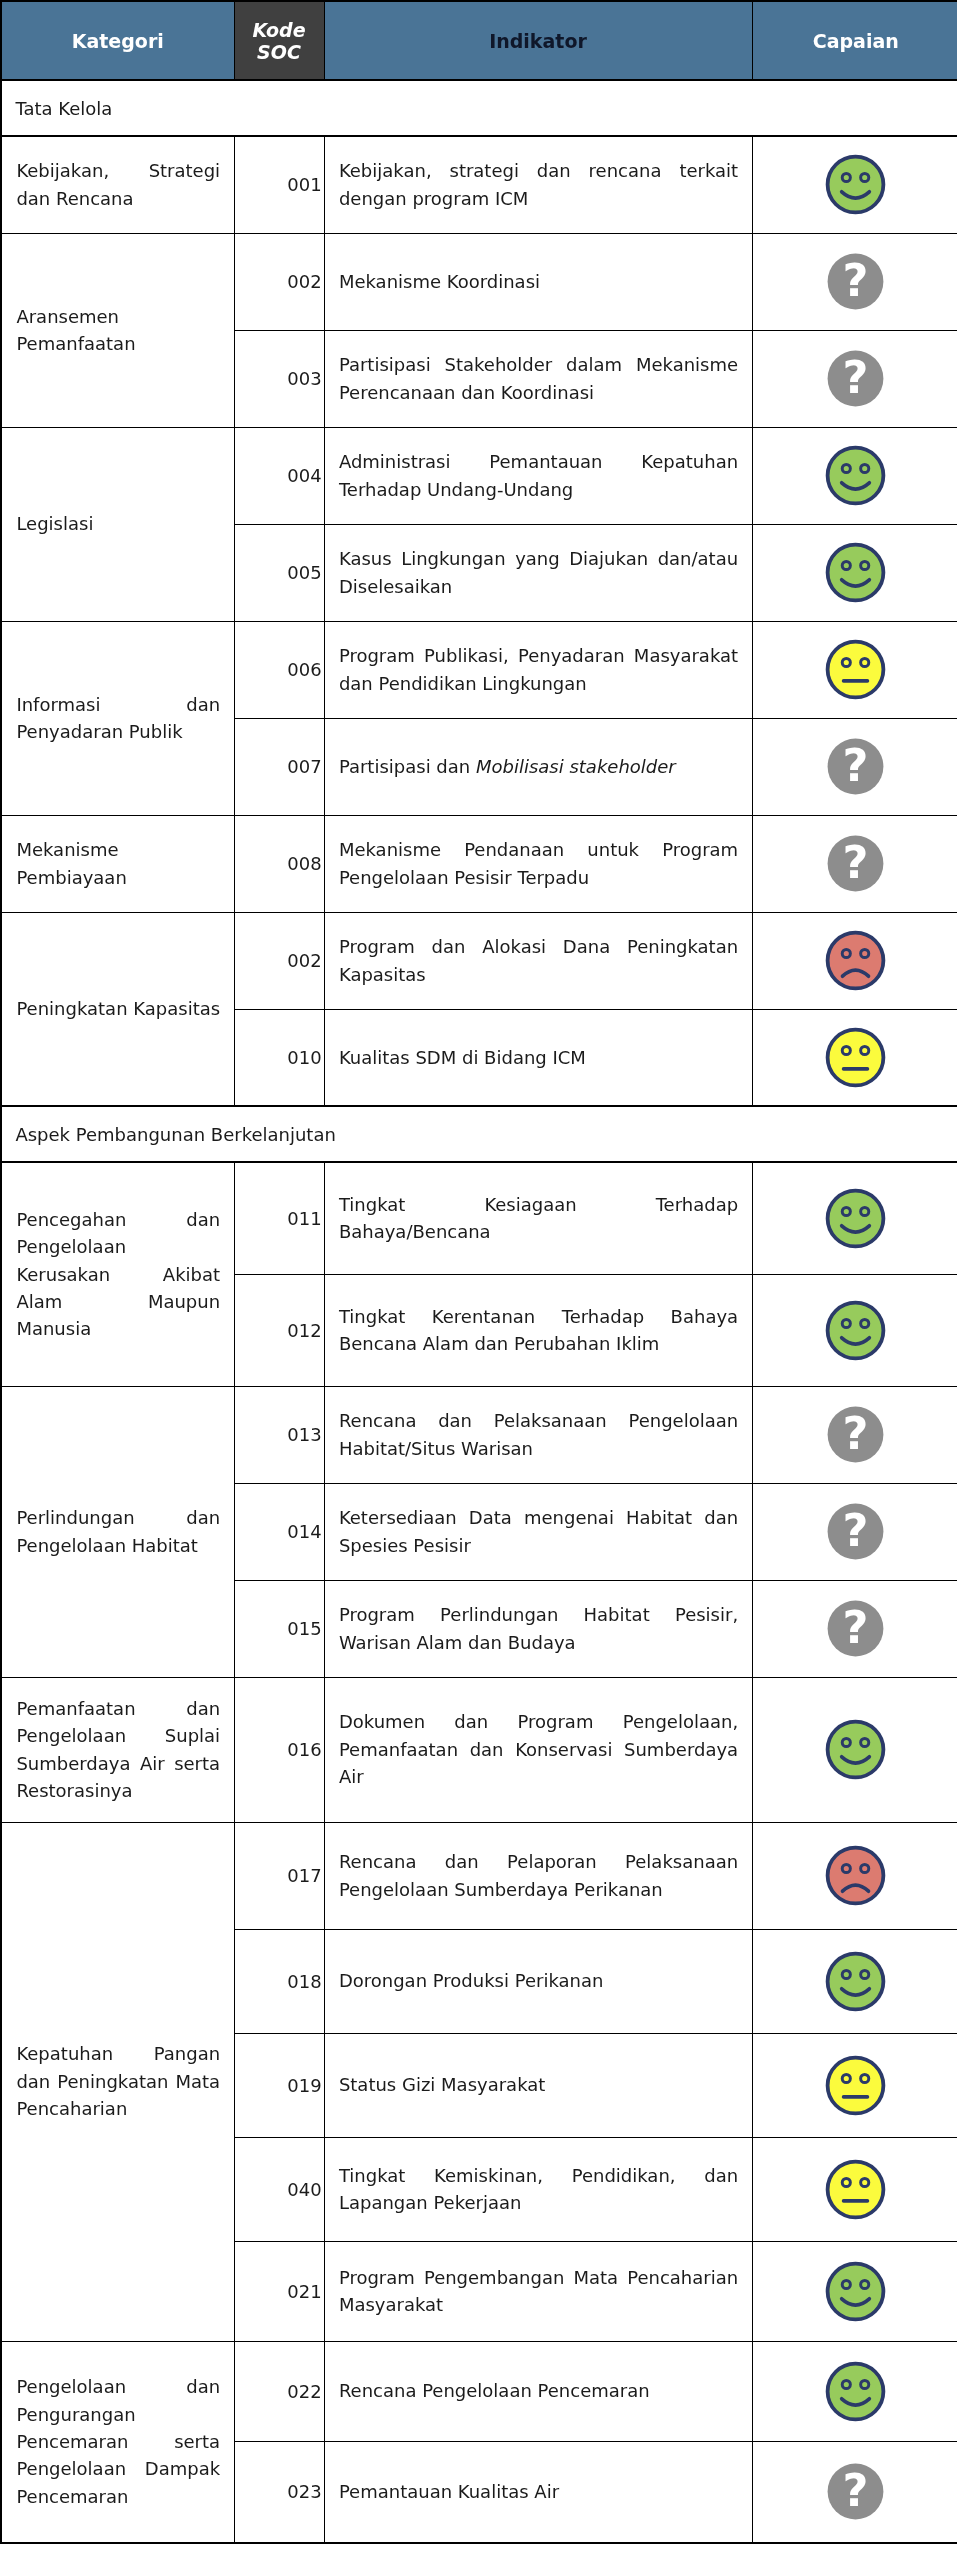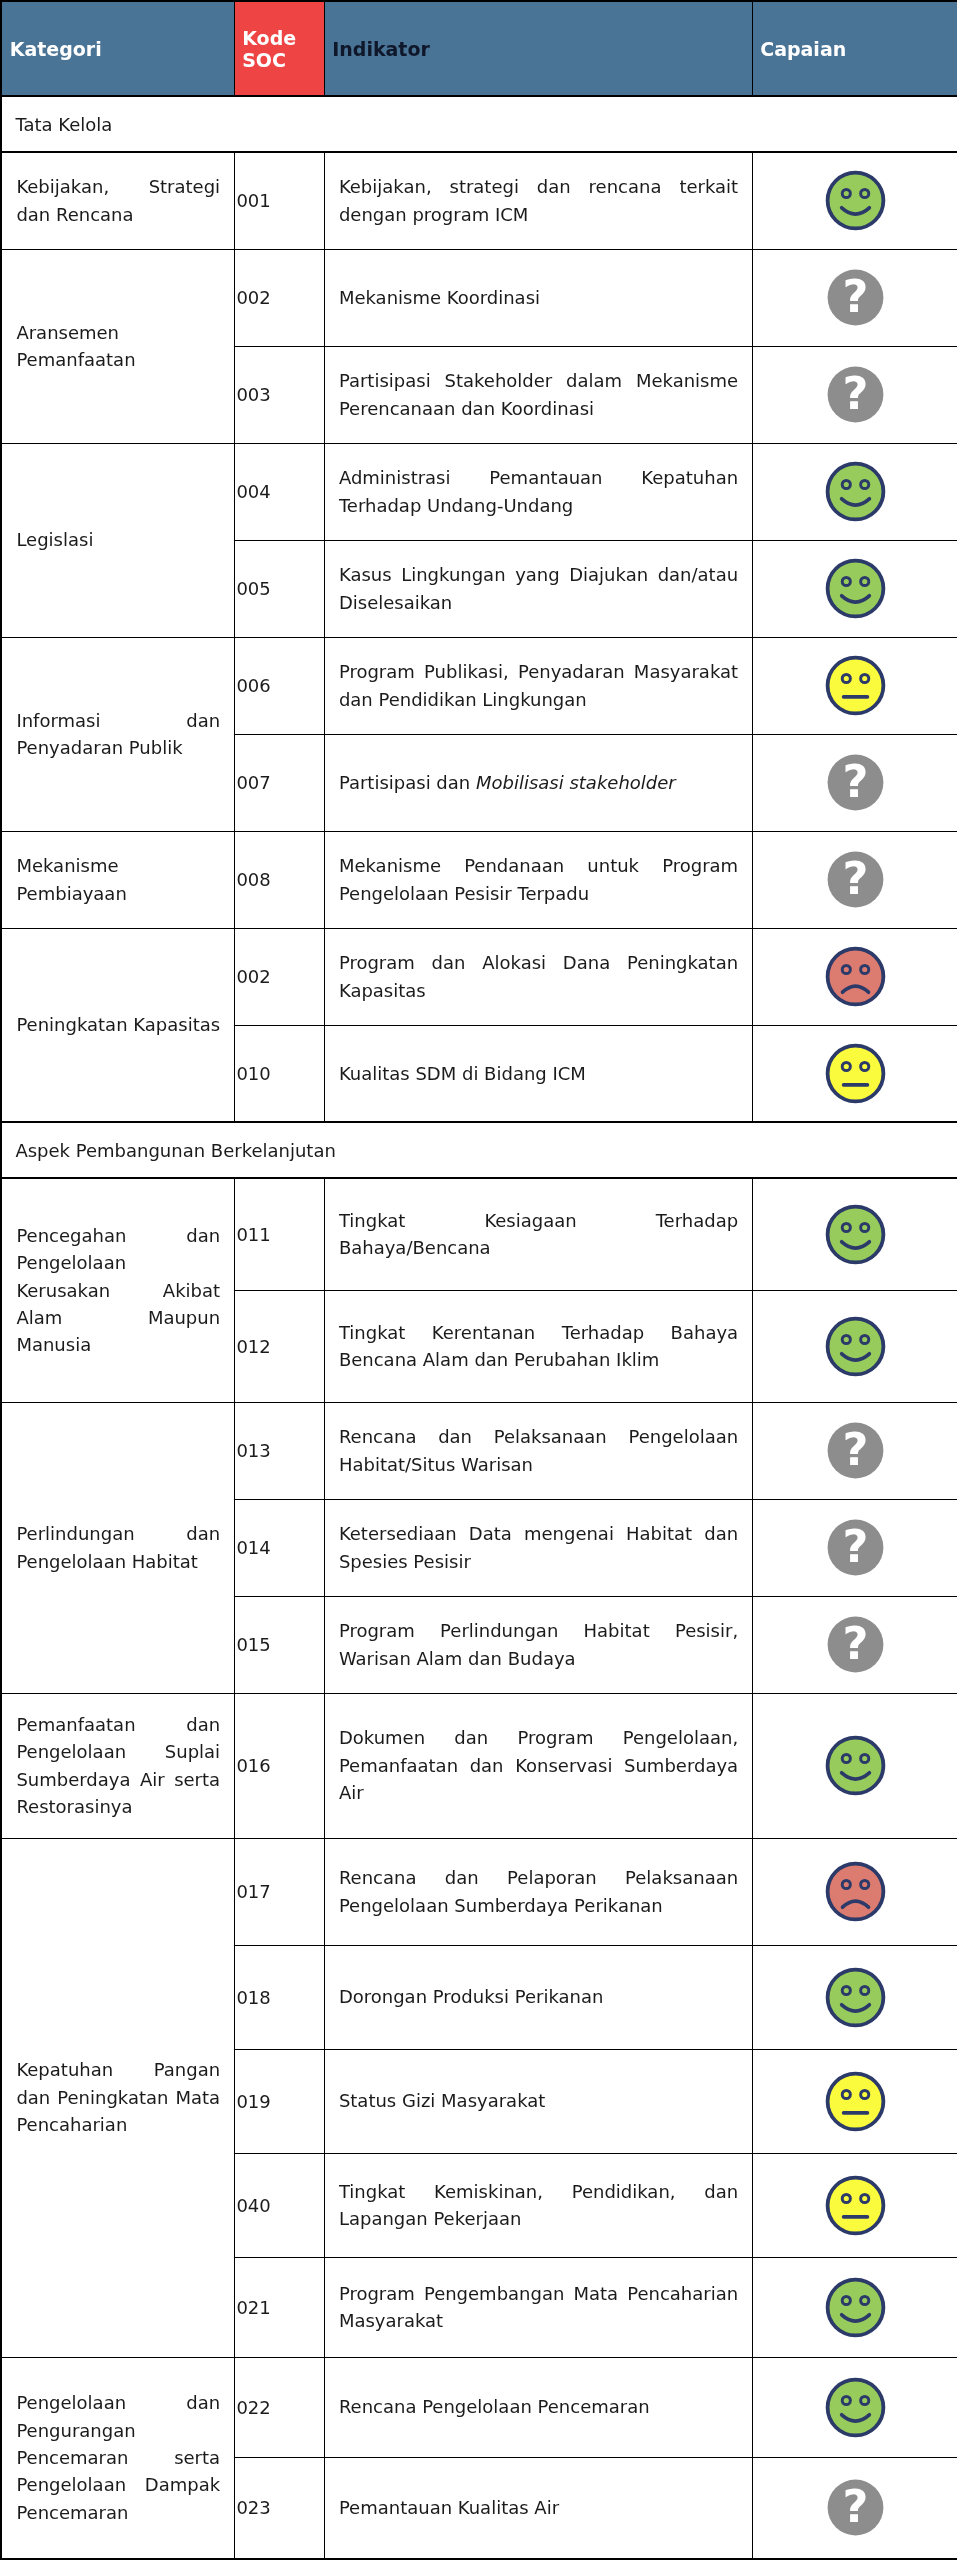--- a/index.html
+++ b/index.html
@@ -18,35 +18,35 @@
   }
   table.soc th, table.soc td{
     border:1.9px solid #000;
     vertical-align:middle;
     box-sizing:border-box;
   }
   table.soc thead th{
     color:#fff;
     font-size:19px;
     font-weight:bold;
-    text-align:left;
-    height:95px;
+    text-align:center;
+    height:79px;
     padding:3.8px 7.7px;
     border-bottom:2.9px solid #000;
   }
   td.cell-category, td.cell-indicator{
     font-size:18px;
     line-height:1.52;
     text-align:justify;
     text-align-last:left;
     padding:9.6px 13.4px 9.6px 14.4px;
   }
   td.cell-code{
     font-size:18px;
-    text-align:left;
+    text-align:right;
     padding:3.8px 1.9px;
     margin-top:7px;
   }
   td.cell-capaian{
     text-align:center;
     padding:3.8px 0;
   }
   td.cell-capaian svg{display:inline-block;vertical-align:middle;}
   tr.section-row td{
     font-size:18px;
@@ -64,21 +64,21 @@
 <table class="soc">
   <colgroup>
     <col style="width:233px">
     <col style="width:90px">
     <col style="width:428px">
     <col style="width:208px">
   </colgroup>
   <thead>
     <tr>
       <th style="background: rgb(74, 116, 150); color: rgb(255, 255, 255);">Kategori</th>
-      <th style="background: #ef4444; color: rgb(255, 255, 255);">Kode SOC</th>
+      <th style="background: #404040; color: rgb(255, 255, 255); font-style: italic;">Kode SOC</th>
       <th style="background: rgb(74, 116, 150); color: #0f172a;">Indikator</th>
       <th style="background: rgb(74, 116, 150); color: rgb(255, 255, 255);">Capaian</th>
     </tr>
   </thead>
   <tbody>
       <tr class="section-row">
         <td colspan="4">Tata Kelola</td>
       </tr>
       <tr style="height: 97px;">
         <td class="cell-category" rowspan="1">Kebijakan, Strategi dan Rencana</td>

